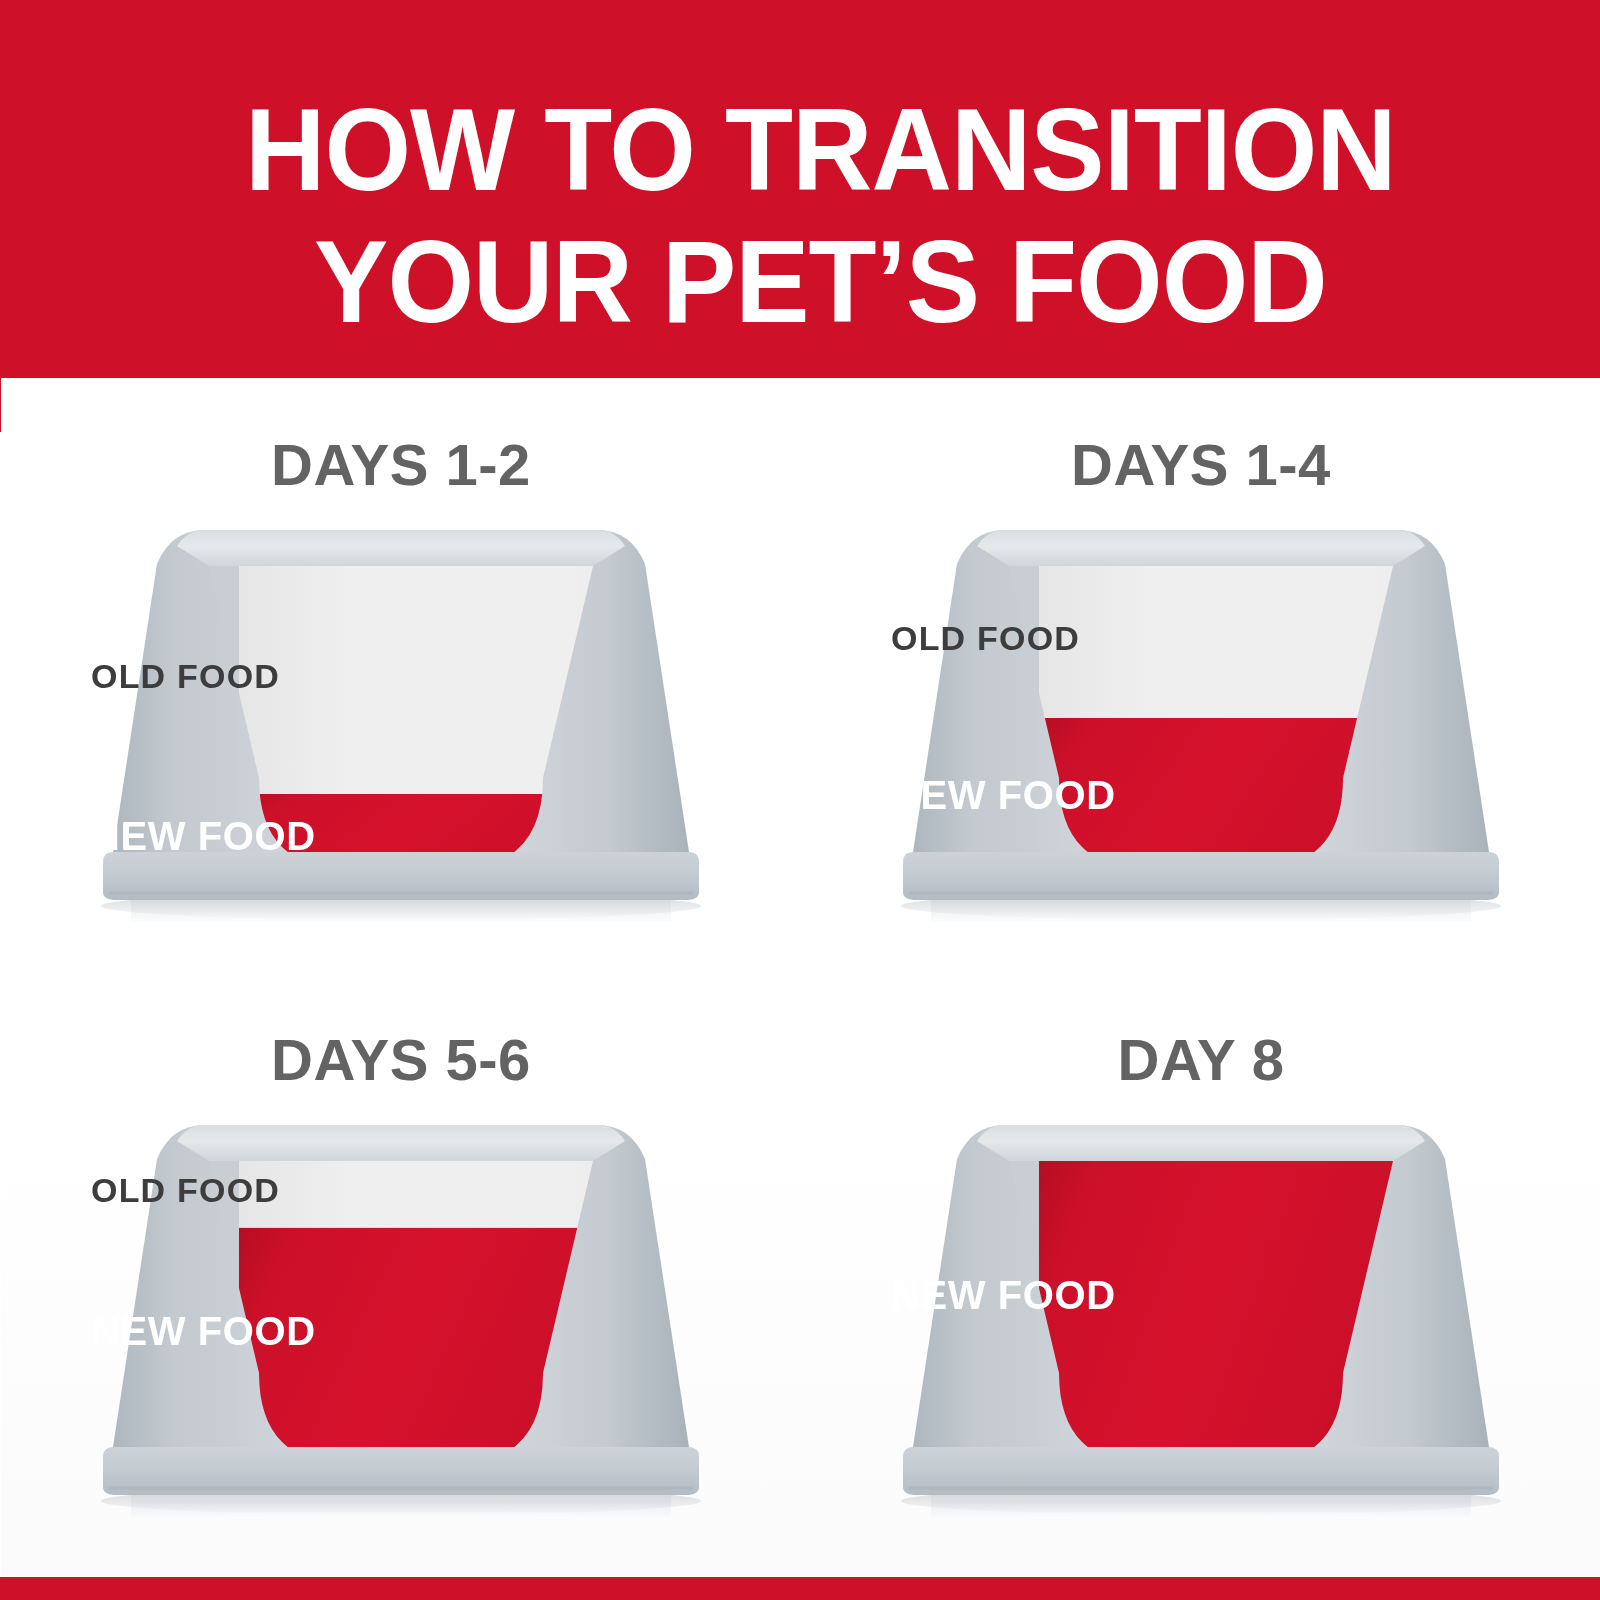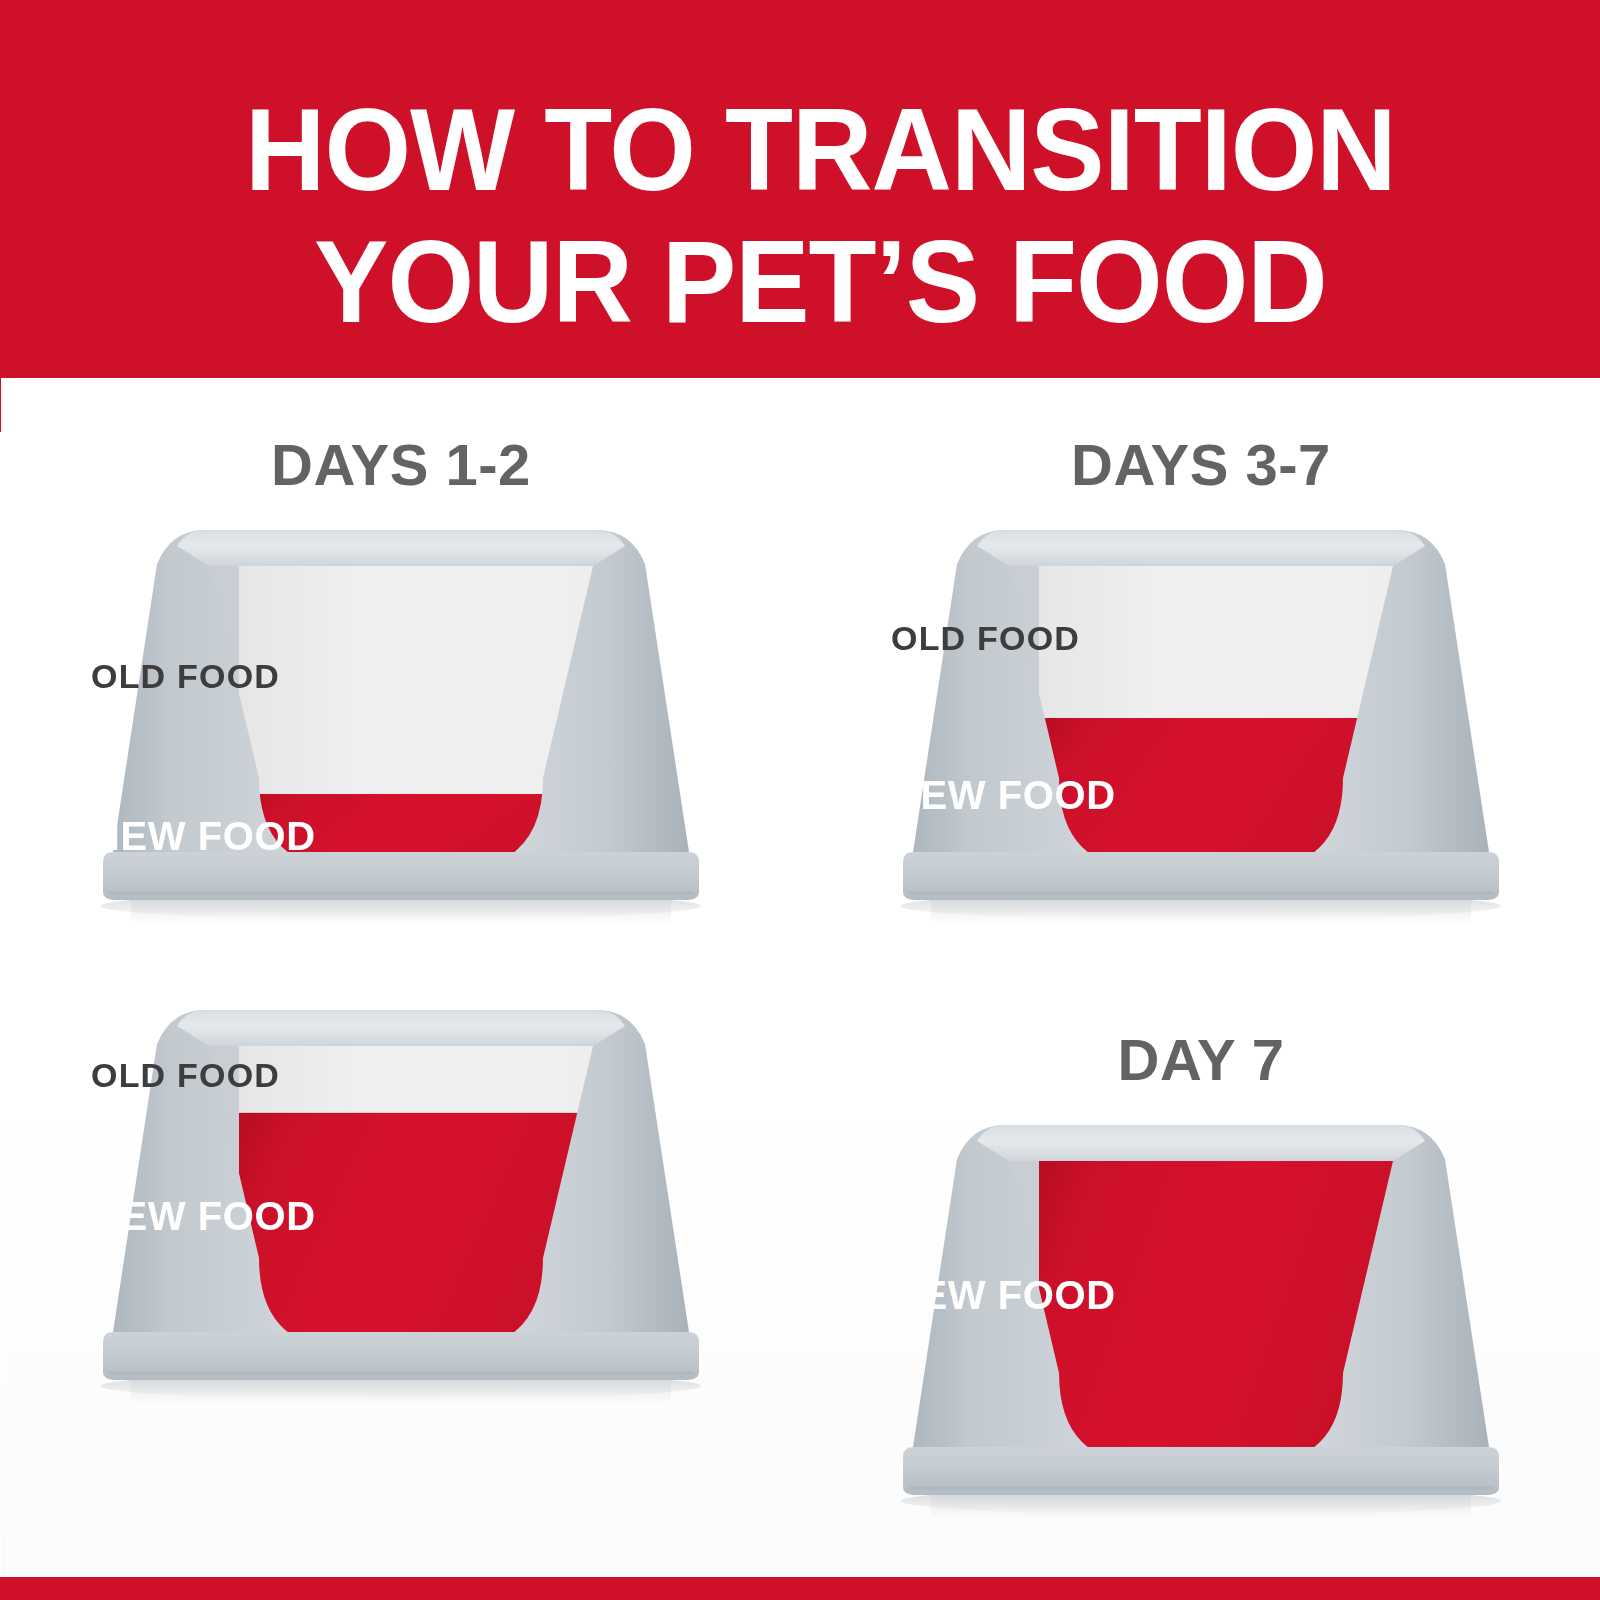--- a/index.html
+++ b/index.html
@@ -196,21 +196,21 @@
        L 12 340
        Q 12 330 22 330 Z" fill="url(#b0-foot)"></path>
             <path d="M 18 371 L 602 371" stroke="#a7b0b7" stroke-width="3" opacity="0.55" fill="none"></path>
           </svg>
         <div class="food-label old-label" style="top: 135px;">OLD FOOD</div>
         <div class="food-label new-label" style="top: 292.12px;">NEW FOOD</div>
       </div>
     </div>
 
     <div class="panel" id="panel-1">
-      <div class="panel-label">DAYS 3-7</div>
+      <div class="panel-label">DAYS 1-4</div>
       <div class="bowl-wrap">
         <svg class="bowl-svg" viewBox="0 0 620 400">
             <defs>
     <linearGradient id="b1-body" x1="0" y1="0" x2="1" y2="0">
       <stop offset="0" stop-color="#aeb7bf"></stop>
       <stop offset="0.10" stop-color="#c2c9cf"></stop>
       <stop offset="0.30" stop-color="#ced4d9"></stop>
       <stop offset="0.62" stop-color="#d6dbdf"></stop>
       <stop offset="0.86" stop-color="#c3cad0"></stop>
       <stop offset="1" stop-color="#a9b2ba"></stop>
@@ -294,20 +294,21 @@
        L 12 340
        Q 12 330 22 330 Z" fill="url(#b1-foot)"></path>
             <path d="M 18 371 L 602 371" stroke="#a7b0b7" stroke-width="3" opacity="0.55" fill="none"></path>
           </svg>
         <div class="food-label old-label" style="top: 97px;">OLD FOOD</div>
         <div class="food-label new-label" style="top: 251.08px;">NEW FOOD</div>
       </div>
     </div>
 
     <div class="panel" id="panel-2">
+      <div class="panel-label">DAYS 5-6</div>
       <div class="bowl-wrap">
         <svg class="bowl-svg" viewBox="0 0 620 400">
             <defs>
     <linearGradient id="b2-body" x1="0" y1="0" x2="1" y2="0">
       <stop offset="0" stop-color="#aeb7bf"></stop>
       <stop offset="0.10" stop-color="#c2c9cf"></stop>
       <stop offset="0.30" stop-color="#ced4d9"></stop>
       <stop offset="0.62" stop-color="#d6dbdf"></stop>
       <stop offset="0.86" stop-color="#c3cad0"></stop>
       <stop offset="1" stop-color="#a9b2ba"></stop>
@@ -391,21 +392,21 @@
        L 12 340
        Q 12 330 22 330 Z" fill="url(#b2-foot)"></path>
             <path d="M 18 371 L 602 371" stroke="#a7b0b7" stroke-width="3" opacity="0.55" fill="none"></path>
           </svg>
         <div class="food-label old-label" style="top: 54.44px;">OLD FOOD</div>
         <div class="food-label new-label" style="top: 192.955px;">NEW FOOD</div>
       </div>
     </div>
 
     <div class="panel" id="panel-3">
-      <div class="panel-label">DAY 7</div>
+      <div class="panel-label">DAY 8</div>
       <div class="bowl-wrap">
         <svg class="bowl-svg" viewBox="0 0 620 400">
             <defs>
     <linearGradient id="b3-body" x1="0" y1="0" x2="1" y2="0">
       <stop offset="0" stop-color="#aeb7bf"></stop>
       <stop offset="0.10" stop-color="#c2c9cf"></stop>
       <stop offset="0.30" stop-color="#ced4d9"></stop>
       <stop offset="0.62" stop-color="#d6dbdf"></stop>
       <stop offset="0.86" stop-color="#c3cad0"></stop>
       <stop offset="1" stop-color="#a9b2ba"></stop>

